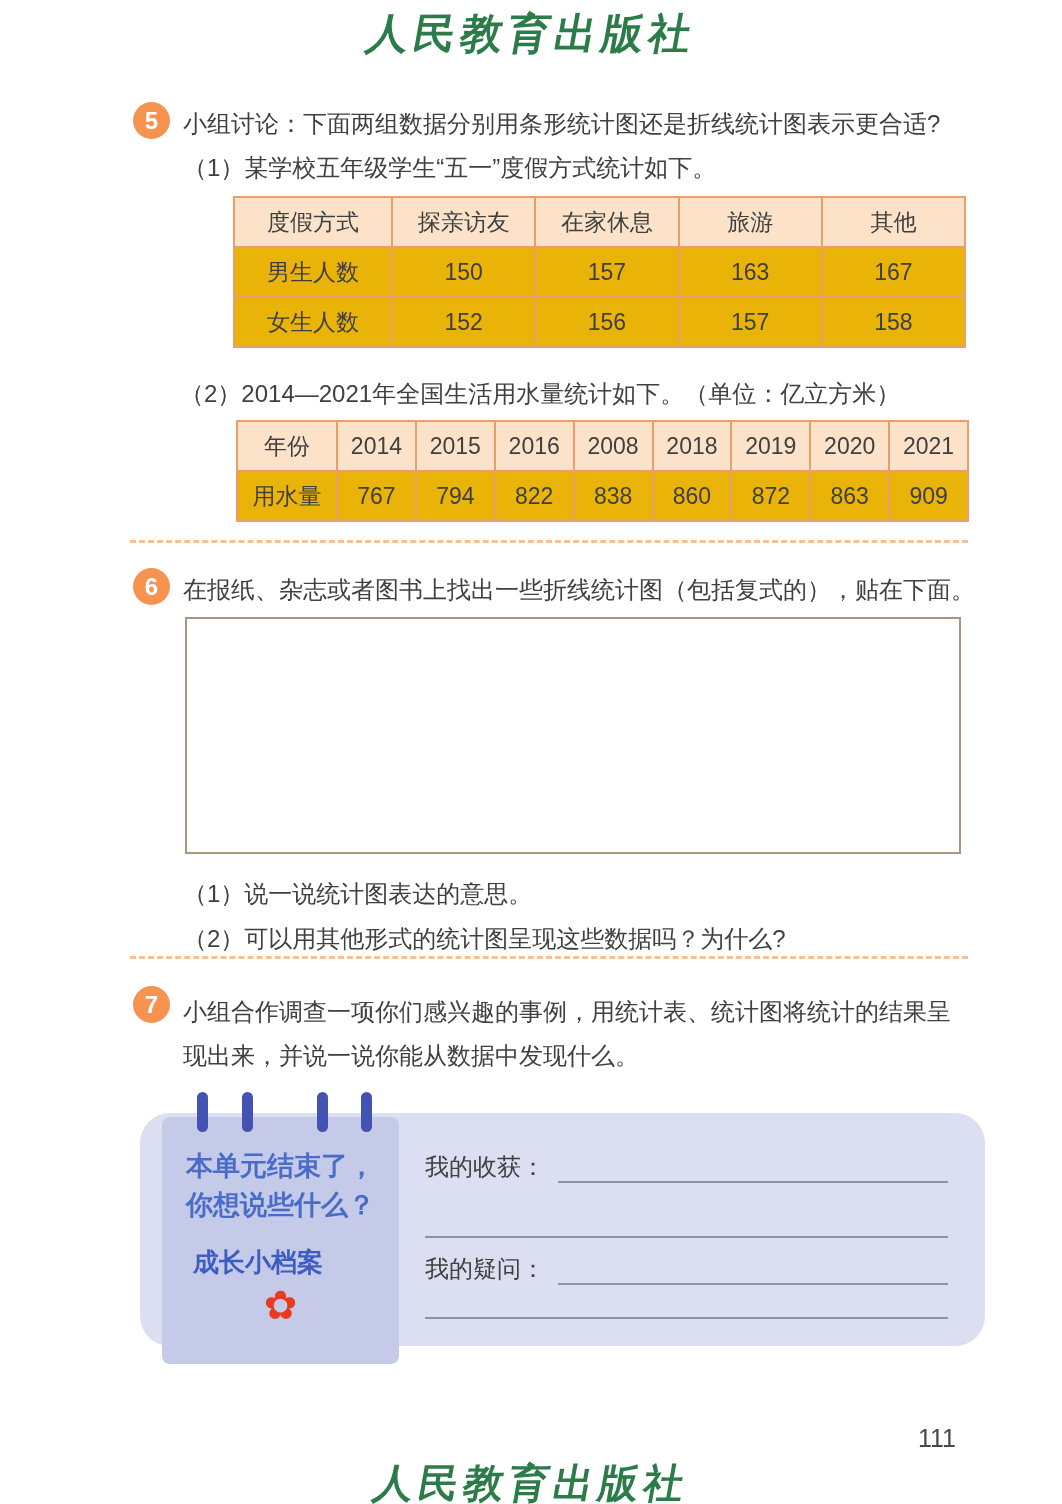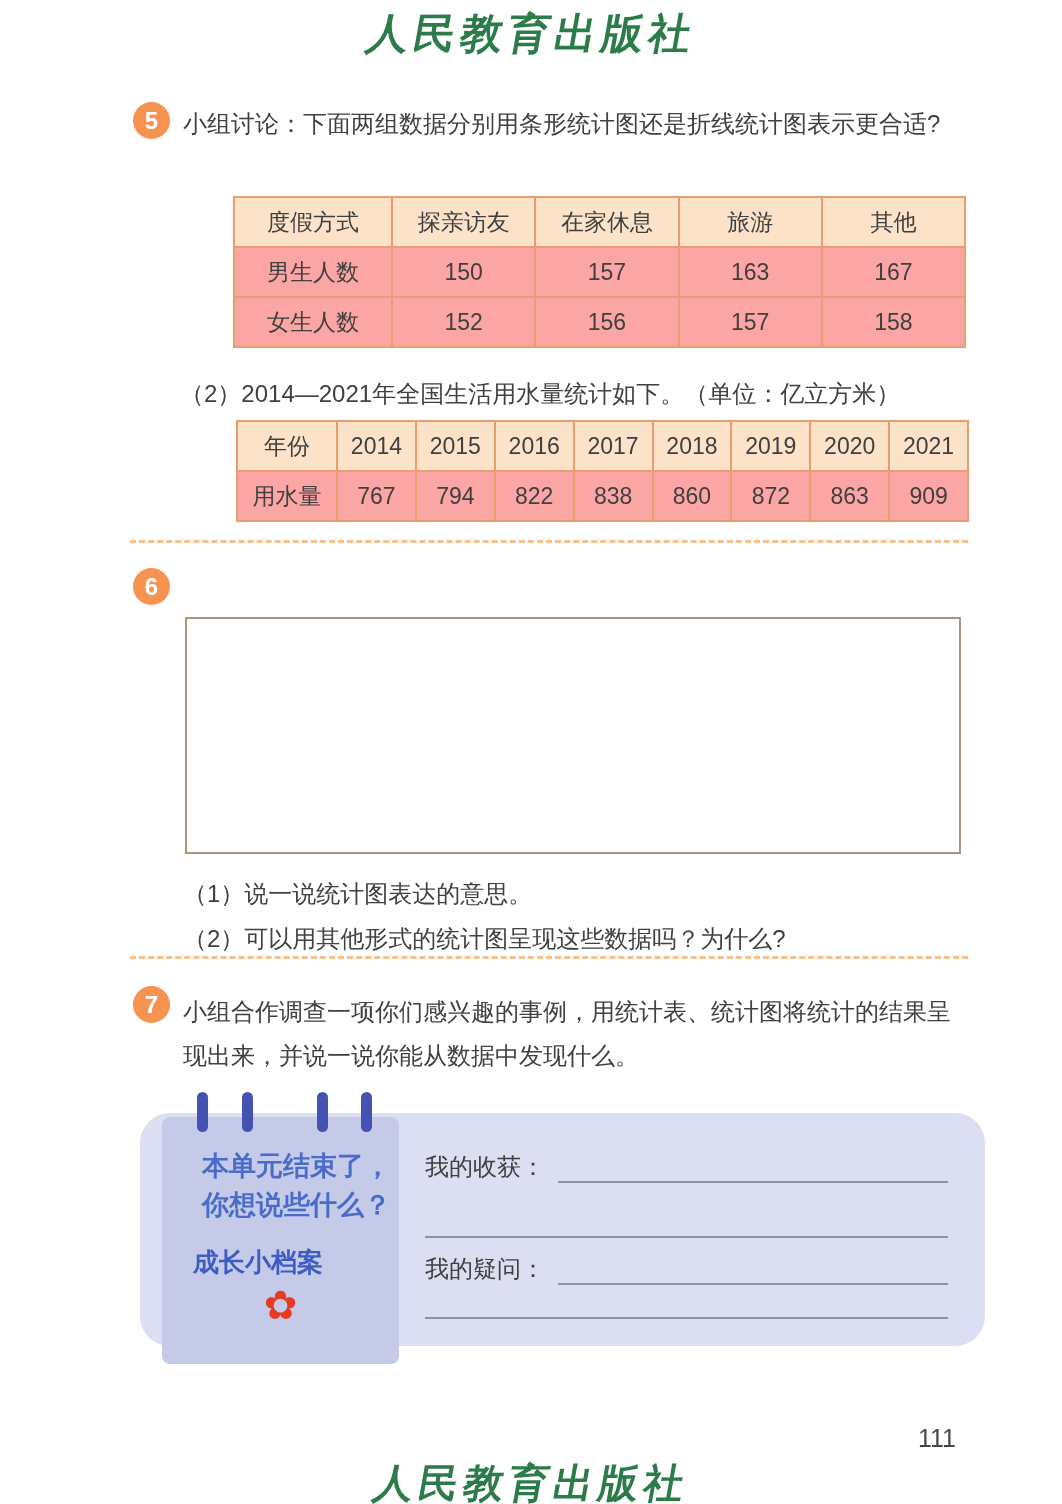--- a/index.html
+++ b/index.html
@@ -11,44 +11,45 @@
   .abs { position:absolute; }
   .logo { width:100%; text-align:center; color:#2c7c49;
     font-family:"DejaVu Serif",serif; font-weight:bold; font-size:42px; letter-spacing:5px; }
   .logo span { display:inline-block; transform:skewX(-10deg); }
   .badge { width:37px; height:37px; border-radius:50%; background:#f79350; color:#ffffff;
     font-size:24px; font-weight:bold; display:flex; align-items:center; justify-content:center; }
   .txt { font-size:24px; line-height:1.45; color:#404040; }
   .wrap2 { line-height:44px; }
   table.data { border-collapse:collapse; table-layout:fixed; }
   table.data td { border:2px solid #eb9e6d; text-align:center; font-size:23px;
-    color:#3f3f3f; background:#fca5a5; height:50px; }
+    color:#3f3f3f; background:#eab308; height:50px; }
   table.data tr.hdr td { background:#fbe2c8; }
   .dash { border-top:3px dashed #f4c193; height:0; }
   .pastebox { border:2px solid #ab9580; background:#ffffff; }
   .panel { background:#dcdff2; border-radius:30px; }
   .card { background:#c5cae8; border-radius:8px; }
   .bar { width:11px; height:40px; border-radius:6px; background:#4453b2; }
-  .np-title { color:#4a6cc9; font-weight:bold; font-size:27px; text-align:center; line-height:1.45;margin-left:16px; }
+  .np-title { color:#4a6cc9; font-weight:bold; font-size:27px; text-align:center; line-height:1.45; }
   .np-archive { color:#3c5ec2; font-weight:bold; font-size:26px; text-align:center; }
   .flower { color:#e73a1e; font-size:40px; text-align:center; line-height:1; }
   .uline { border-top:2px solid #8e93a2; height:0; }
   .pagenum { font-size:25px; color:#474747; }
 </style>
 </head>
 <body>
 
 <div class="page">
 
   <div class="abs logo" style="top:6px; left:0;">
     <span>人民教育出版社</span>
   </div>
 
   <div class="abs badge" style="left:133px; top:102px;">5</div>
   <div class="abs txt" style="left:183px; top:107px; width:800px;">小组讨论：下面两组数据分别用条形统计图还是折线统计图表示更合适?</div>
+  <div class="abs txt" style="left:183px; top:151px; width:800px;">（1）某学校五年级学生“五一”度假方式统计如下。</div>
 
   <table class="abs data" style="left:233px; top:196px; width:733px;">
     <colgroup>
         <col style="width:158px">
       </colgroup>
     <tbody>
         <tr class="hdr">
       <td>度假方式</td>
       <td>探亲访友</td>
       <td>在家休息</td>
@@ -77,21 +78,21 @@
   <table class="abs data" style="left:236px; top:420px; width:733px;">
     <colgroup>
         <col style="width:100px">
       </colgroup>
     <tbody>
         <tr class="hdr">
       <td>年份</td>
       <td>2014</td>
       <td>2015</td>
       <td>2016</td>
-      <td>2017</td>
+      <td>2008</td>
       <td>2018</td>
       <td>2019</td>
       <td>2020</td>
       <td>2021</td>
     </tr>
     <tr>
       <td>用水量</td>
       <td>767</td>
       <td>794</td>
       <td>822</td>
@@ -100,20 +101,21 @@
       <td>872</td>
       <td>863</td>
       <td>909</td>
     </tr>
   </tbody>
     </table>
 
   <div class="abs dash" style="left:130px; top:540px; width:838px;"></div>
 
   <div class="abs badge" style="left:133px; top:568px;">6</div>
+  <div class="abs txt" style="left:183px; top:573px; width:800px;">在报纸、杂志或者图书上找出一些折线统计图（包括复式的），贴在下面。</div>
 
   <div class="abs pastebox" style="left:185px; top:617px; width:776px; height:237px;"></div>
 
   <div class="abs txt" style="left:183px; top:877px; width:800px;">（1）说一说统计图表达的意思。</div>
   <div class="abs txt" style="left:183px; top:922px; width:800px;">（2）可以用其他形式的统计图呈现这些数据吗？为什么?</div>
 
   <div class="abs dash" style="left:130px; top:956px; width:838px;"></div>
 
   <div class="abs badge" style="left:133px; top:986px;">7</div>
   <div class="abs txt wrap2" style="left:183px; top:990px; width:790px;">小组合作调查一项你们感兴趣的事例，用统计表、统计图将统计的结果呈现出来，并说一说你能从数据中发现什么。</div>

